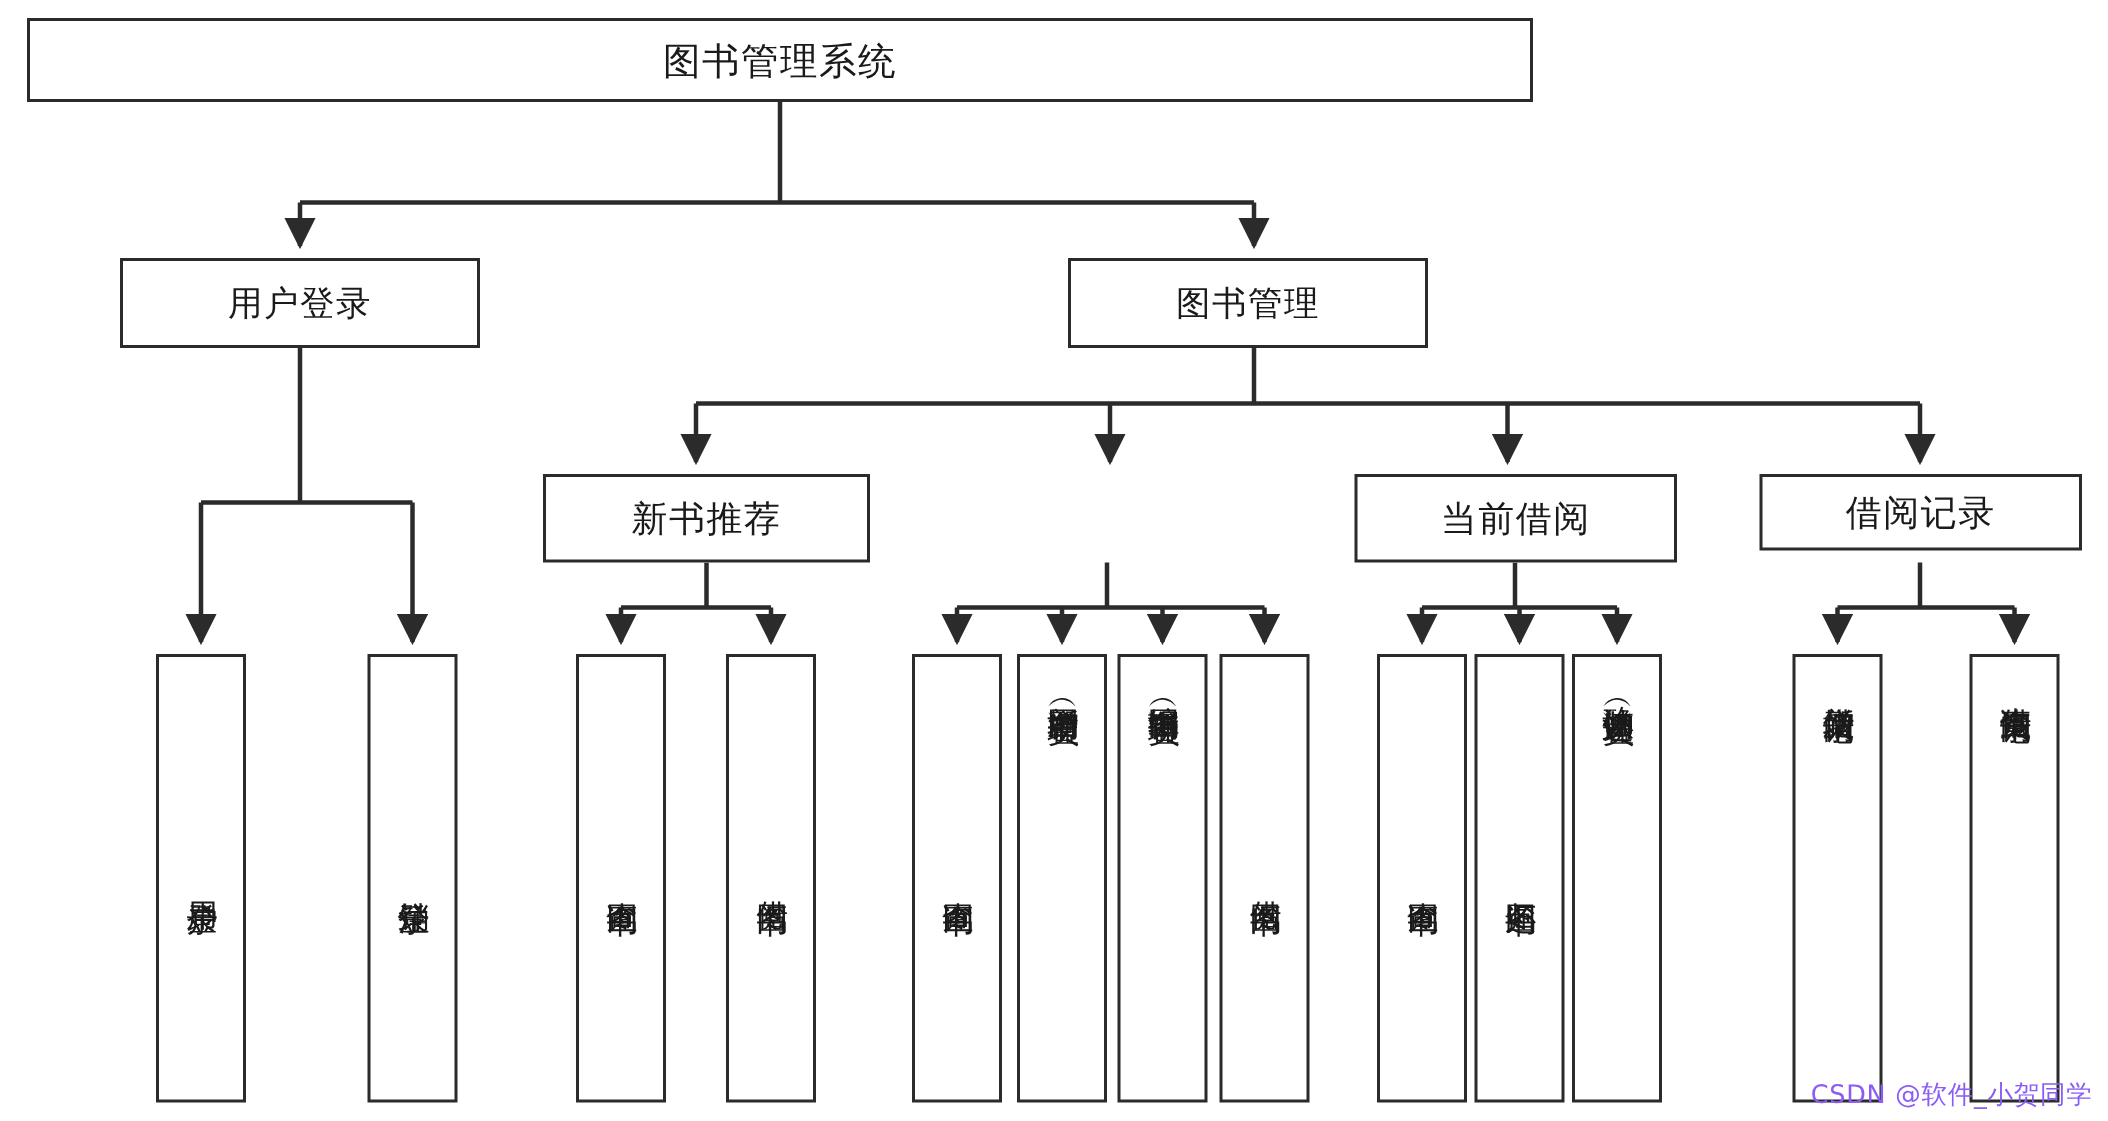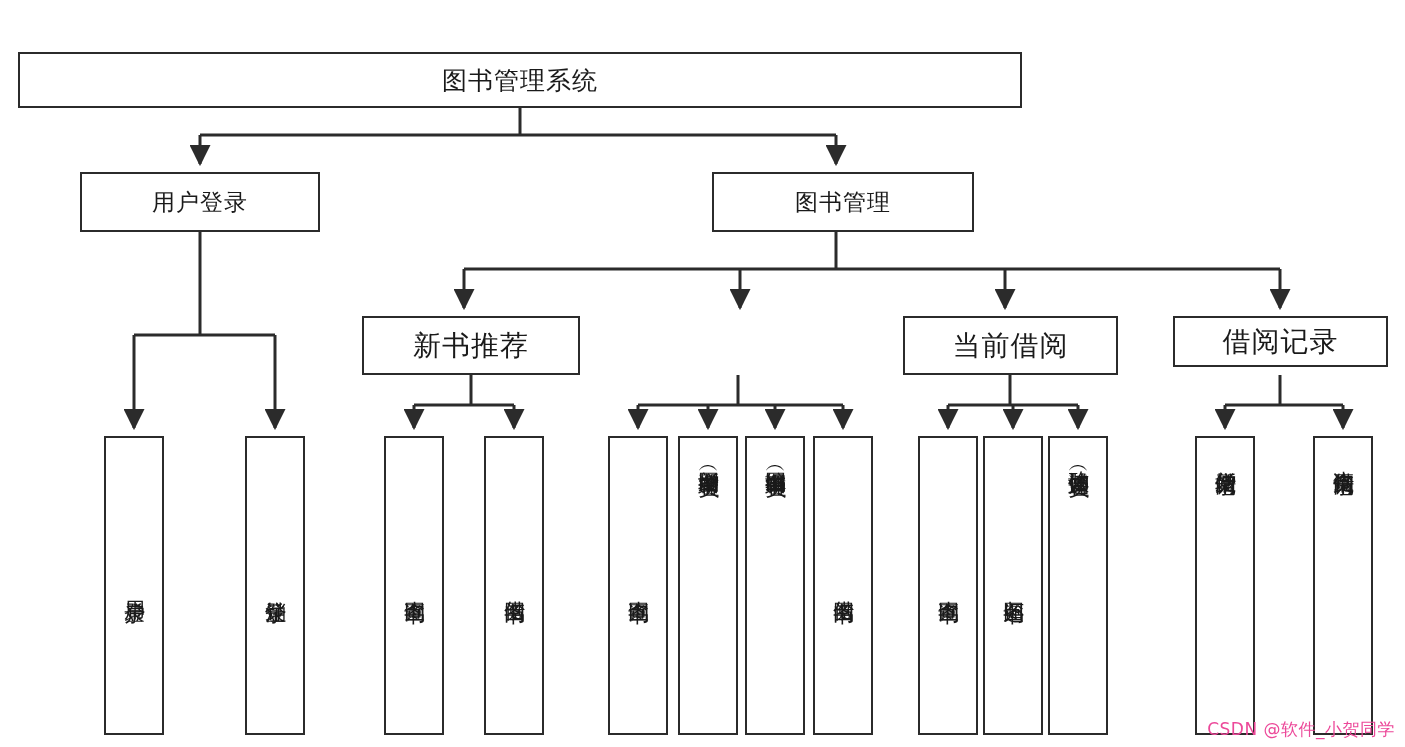--- a/index.html
+++ b/index.html
@@ -28,27 +28,26 @@
     box-sizing: border-box;
     border: 2.5px solid #2b2b2b;
     background: #ffffff;
     display: flex;
     align-items: center;
     justify-content: center;
     color: #1a1a1a;
   }
   .node.root {
     font-size: 25px;
-    margin-top: 40px;
   }
   .node.level2 {
     font-size: 23px;
   }
   .node.level3 {
-    font-size: 28px;
+    font-size: 24px;
   }
   .node.leaf {
     font-size: 21px;
     align-items: flex-start;
     justify-content: center;
     padding-top: 16px;
   }
   .vtext {
     writing-mode: vertical-rl;
     text-orientation: upright;
@@ -58,21 +57,21 @@
   }
   .htext {
     white-space: nowrap;
     letter-spacing: 1px;
   }
   #watermark {
     position: absolute;
     right: 10px;
     bottom: 6px;
     font-size: 17px;
-    color: #ec4899;
+    color: #8b5cf6;
     letter-spacing: 0.5px;
     white-space: nowrap;
   }
 </style>
 </head>
 <body>
 
 <div id="canvas">
 
   <svg id="connectors" viewBox="0 0 1405 747" xmlns="http://www.w3.org/2000/svg">
@@ -125,21 +124,21 @@
     </g>
   </svg>
 
   <div class="node root" style="left:18px; top:12px; width:1004px; height:56px;">
     <span class="htext">图书管理系统</span>
   </div>
 
   <div class="node level2" style="left:80px; top:172px; width:240px; height:60px;">
     <span class="htext">用户登录</span>
   </div>
-  <div class="node level2" style="left:712px; top:172px; width:262px; height:60px;">
+  <div class="node level2" style="left:712px; top:172px; width:240px; height:60px;">
     <span class="htext">图书管理</span>
   </div>
 
   <div class="node level3" style="left:362px; top:316px; width:218px; height:59px;">
     <span class="htext">新书推荐</span>
   </div>
   <div class="node level3" style="left:903px; top:316px; width:215px; height:59px;">
     <span class="htext">当前借阅</span>
   </div>
   <div class="node level3" style="left:1173px; top:316px; width:215px; height:51px;">

